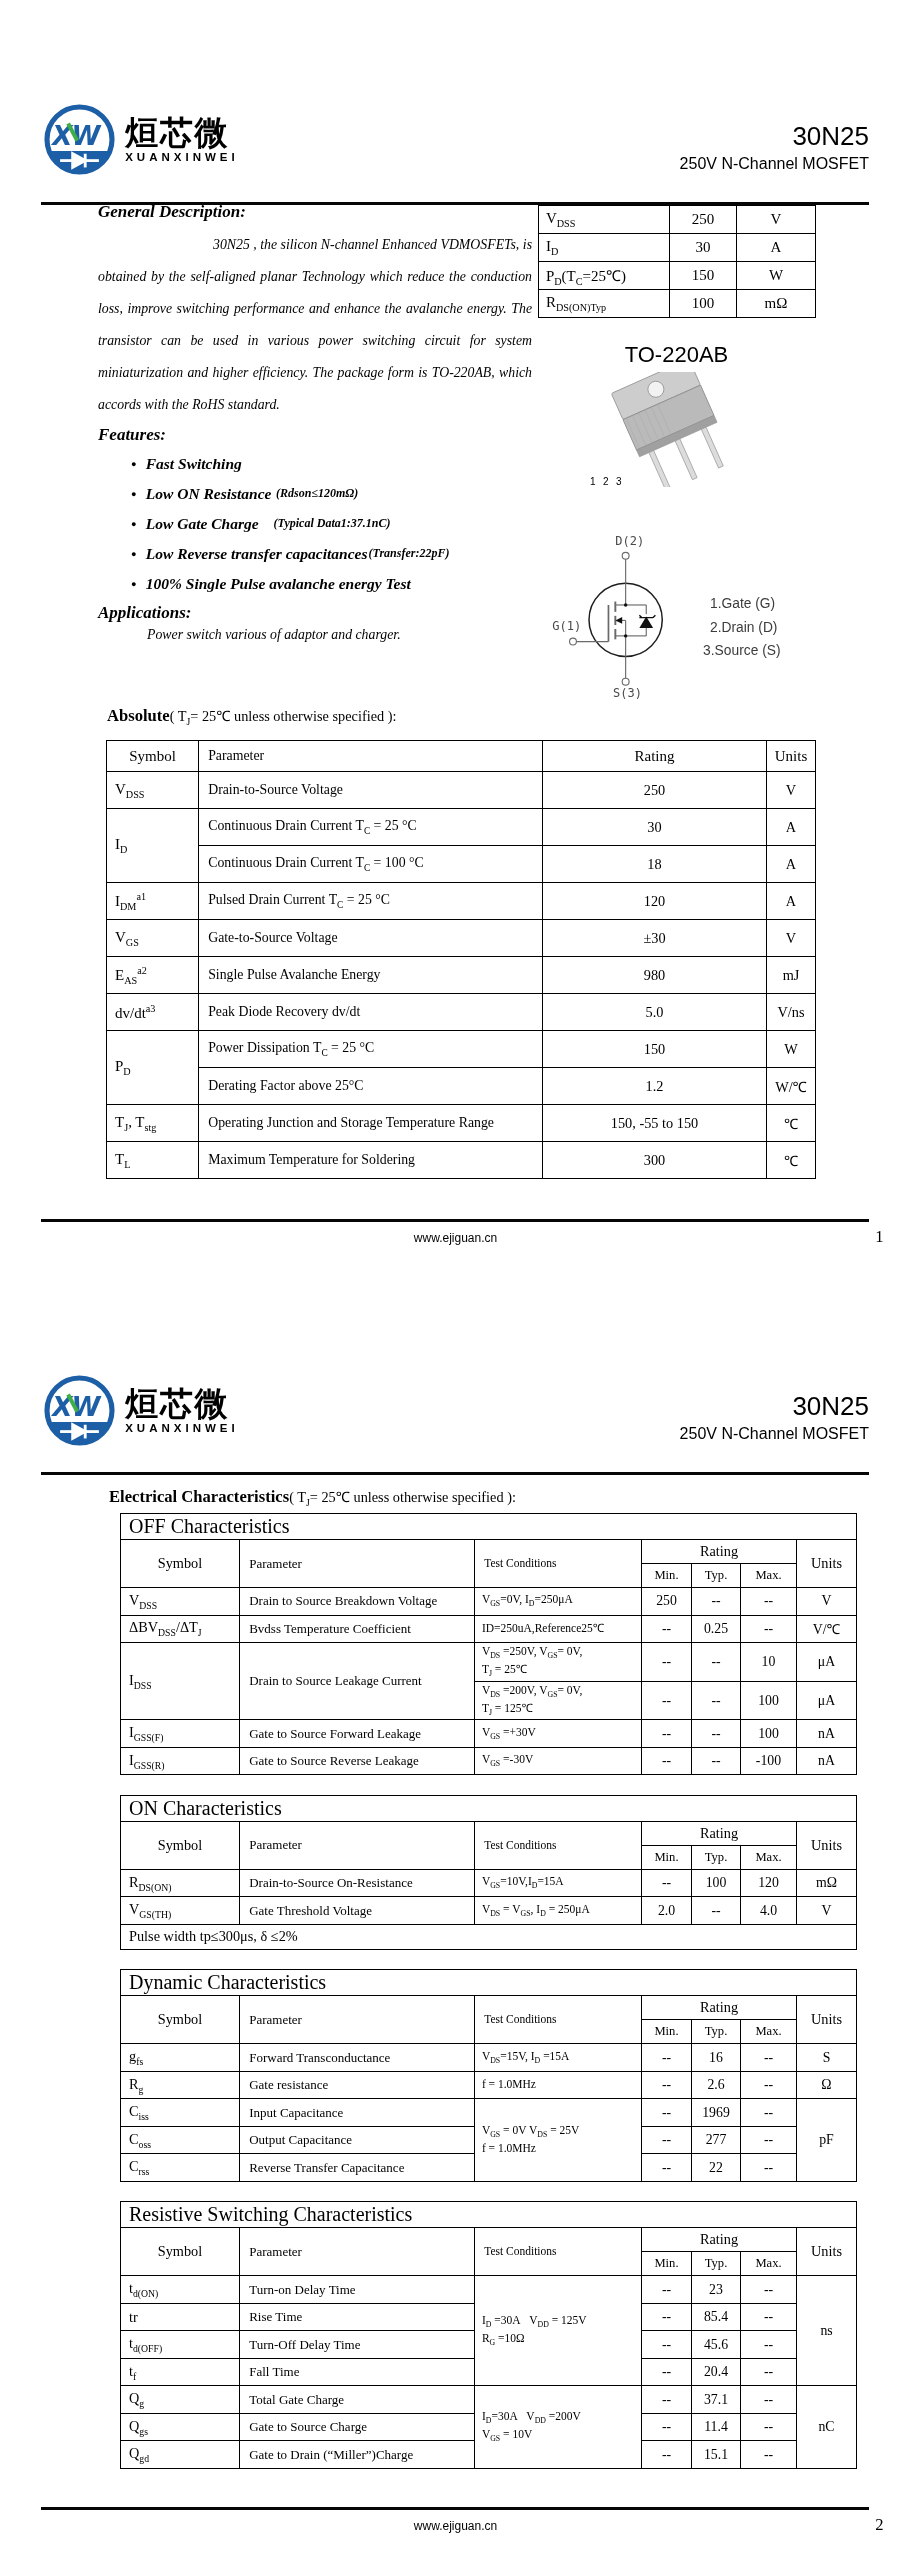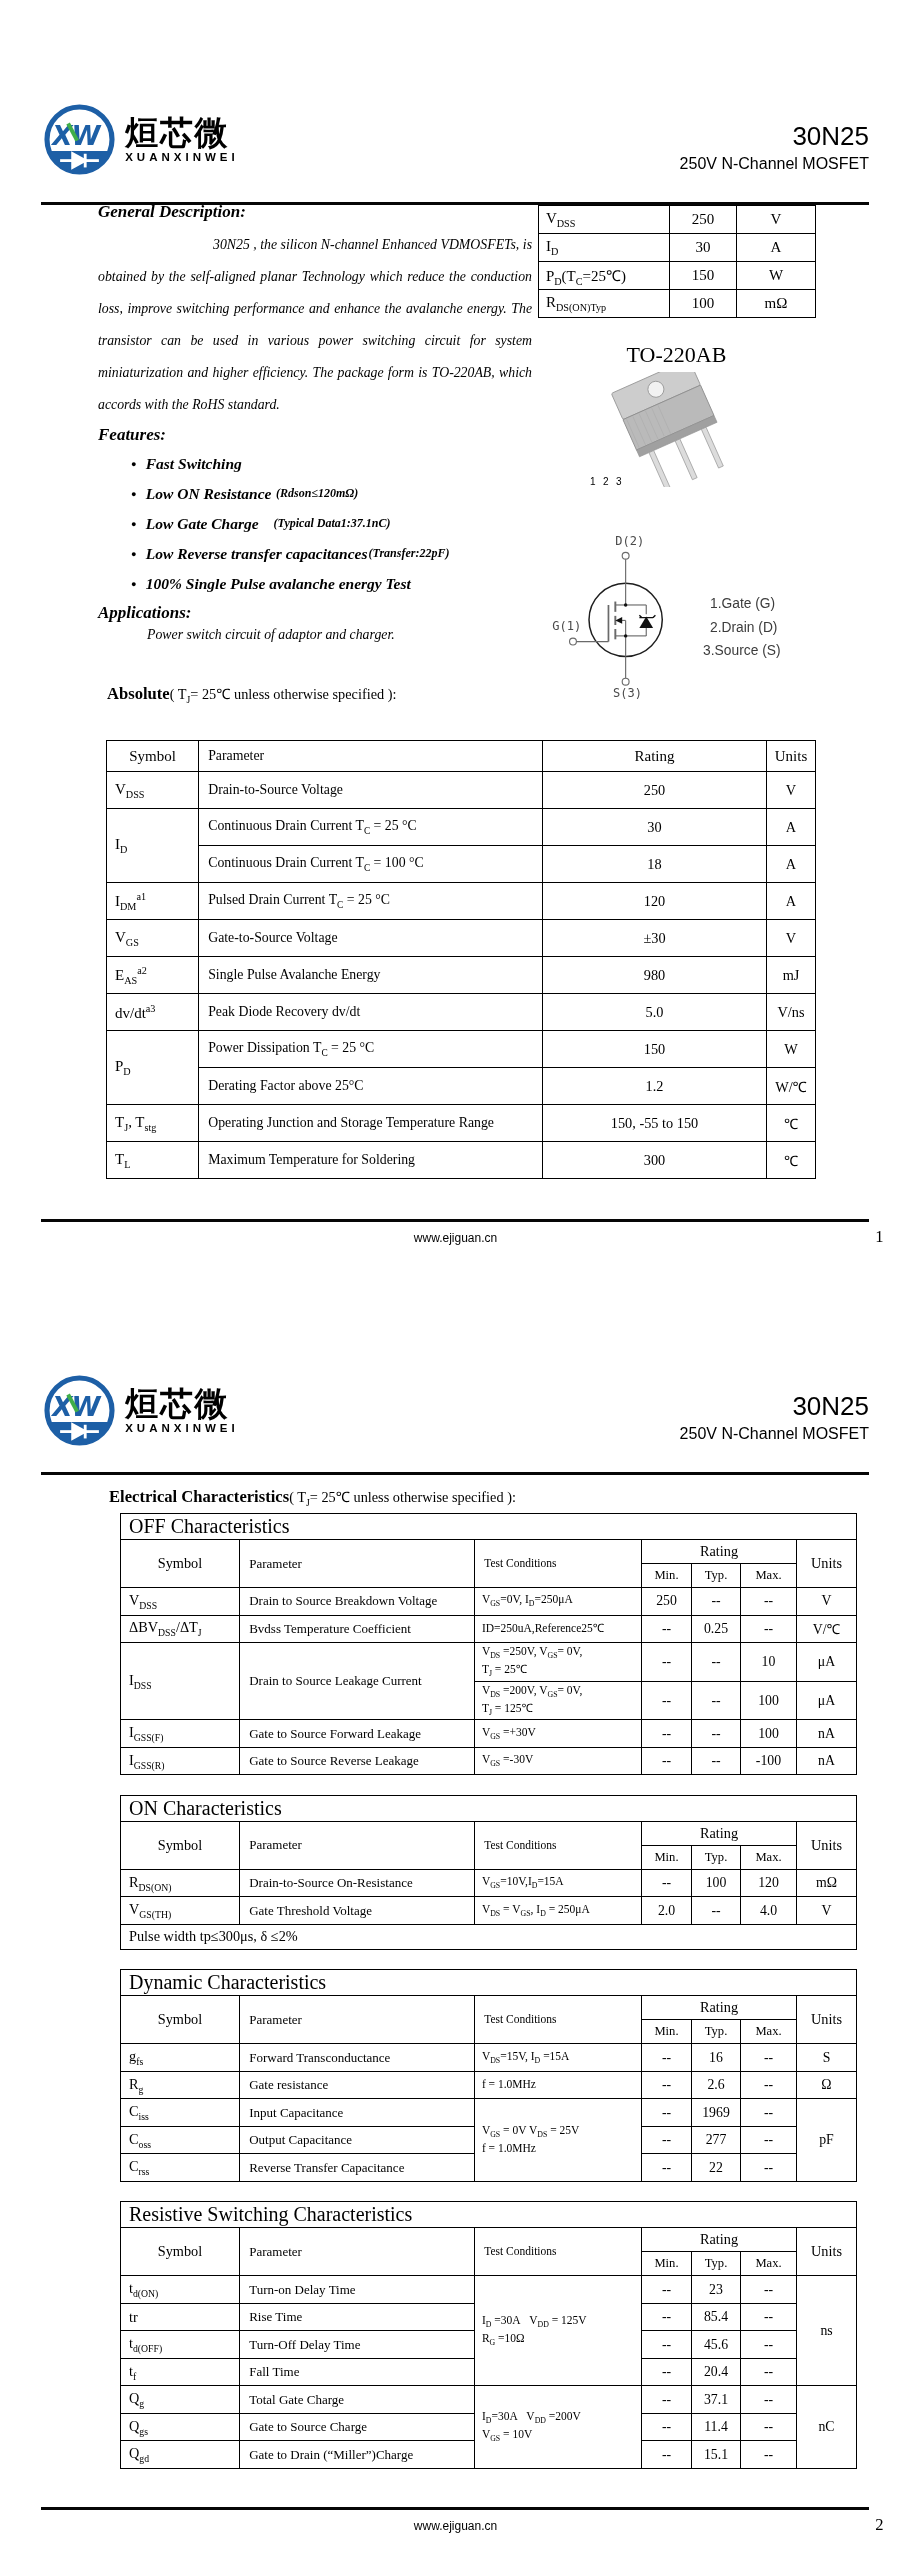--- a/index.html
+++ b/index.html
@@ -33,32 +33,32 @@
   .feat-list .note{font-size:12px;font-weight:bold;margin-left:4.6px;}
   .app-h{margin-top:4.6px;}
   .app-text{margin-top:3.4px;font-size:13.8px;padding-left:49px;}
 
   
   .sum-table{position:absolute;left:538px;top:205px;border-collapse:collapse;table-layout:fixed;}
   .sum-table td{border:1.1px solid #000;height:25px;font-size:15px;}
   .sum-table .sym{padding-left:6.9px;}
   .sum-table .val,.sum-table .unit{text-align:center;}
   .pkg-name{position:absolute;left:538px;top:342px;width:277px;text-align:center;
-            font-family:Liberation Serif, serif;font-size:22px;}
+            font-family:Liberation Sans, sans-serif;font-size:22px;}
   .pkg-img{position:absolute;left:574px;top:372px;}
   .pkg-pins{position:absolute;left:590px;top:476px;font-family:"Liberation Sans",sans-serif;
             font-size:10px;font-weight:normal;letter-spacing:2.3px;text-align:center;}
   .mos-svg{position:absolute;left:551px;top:534px;}
   .pin-legend{position:absolute;left:710px;top:596px;font-family:"Liberation Sans",sans-serif;
               font-size:13.8px;color:#3c3c3c;}
   .pin-legend div{height:23.5px;}
   .pin-legend div:nth-child(3){margin-left:-6.9px;}
 
   
-  .abs-heading{position:absolute;left:107px;top:684px;}
+  .abs-heading{position:absolute;left:107px;top:706px;}
   .hb{font-size:16.6px;font-weight:bold;}
   .hr{font-size:14.3px;}
   .abs-table{position:absolute;left:106px;top:740px;border-collapse:collapse;table-layout:fixed;}
   .abs-table td,.abs-table th{border:1.4px solid #000;font-weight:normal;}
   .abs-table tr{height:37px;}
   .abs-table tr.hd{height:31px;}
   .abs-table .sym{padding-left:8px;font-size:15px;}
   .abs-table th{font-size:15px;}
   .abs-table th.par{text-align:left;padding-left:9.2px;}
   .abs-table .par{font-size:13.8px;text-align:left;padding-left:9.2px;}
@@ -149,21 +149,21 @@
           <span class="lbl">Low Reverse transfer capacitances</span>
           <span class="note" style="margin-left:1.1px">(Transfer:22pF)</span>
         </li>
       <li>
           <span class="dot">●</span>
           <span class="lbl">100% Single Pulse avalanche energy Test</span>
           <span class="note"></span>
         </li>
     </ul>
     <div class="sec-h app-h">Applications:</div>
-    <div class="app-text">Power switch circuit of adaptor and charger.</div>
+    <div class="app-text">Power switch various of adaptor and charger.</div>
   </div>
 
   <table class="sum-table">
     <colgroup>
         <col style="width:131px">
         <col style="width:67px">
         <col style="width:79px">
       </colgroup>
     <tbody>
         <tr>

